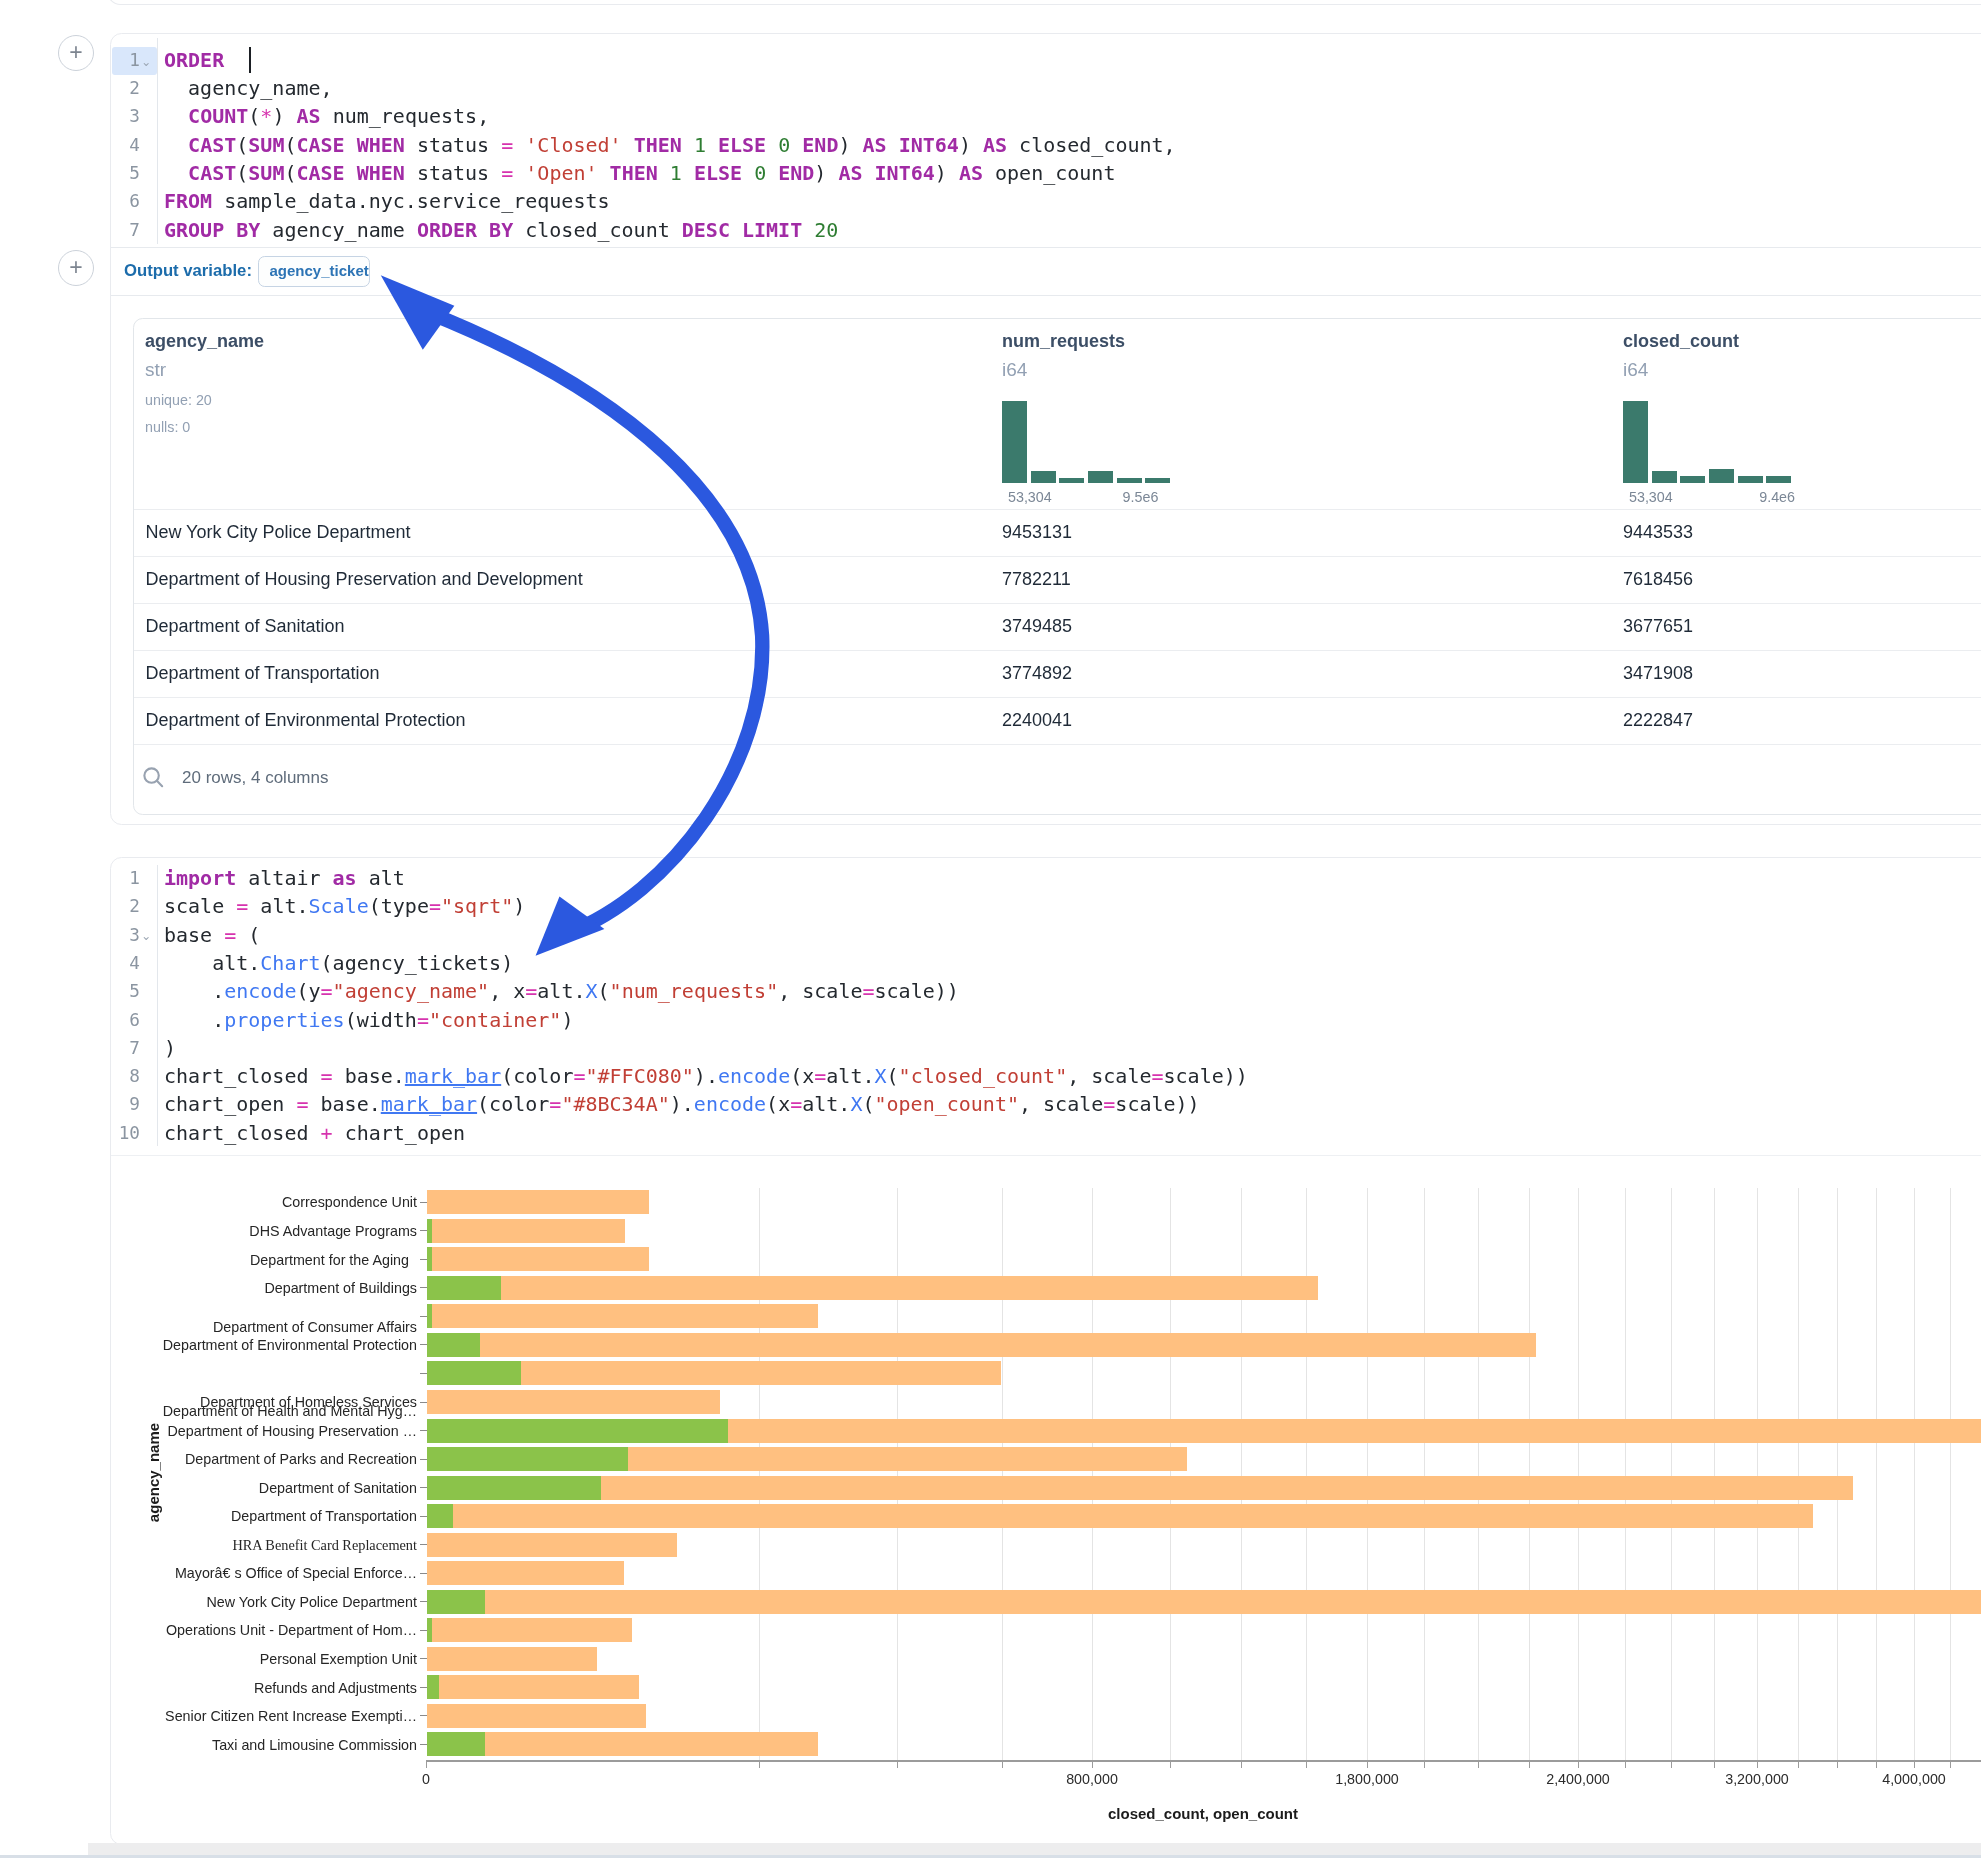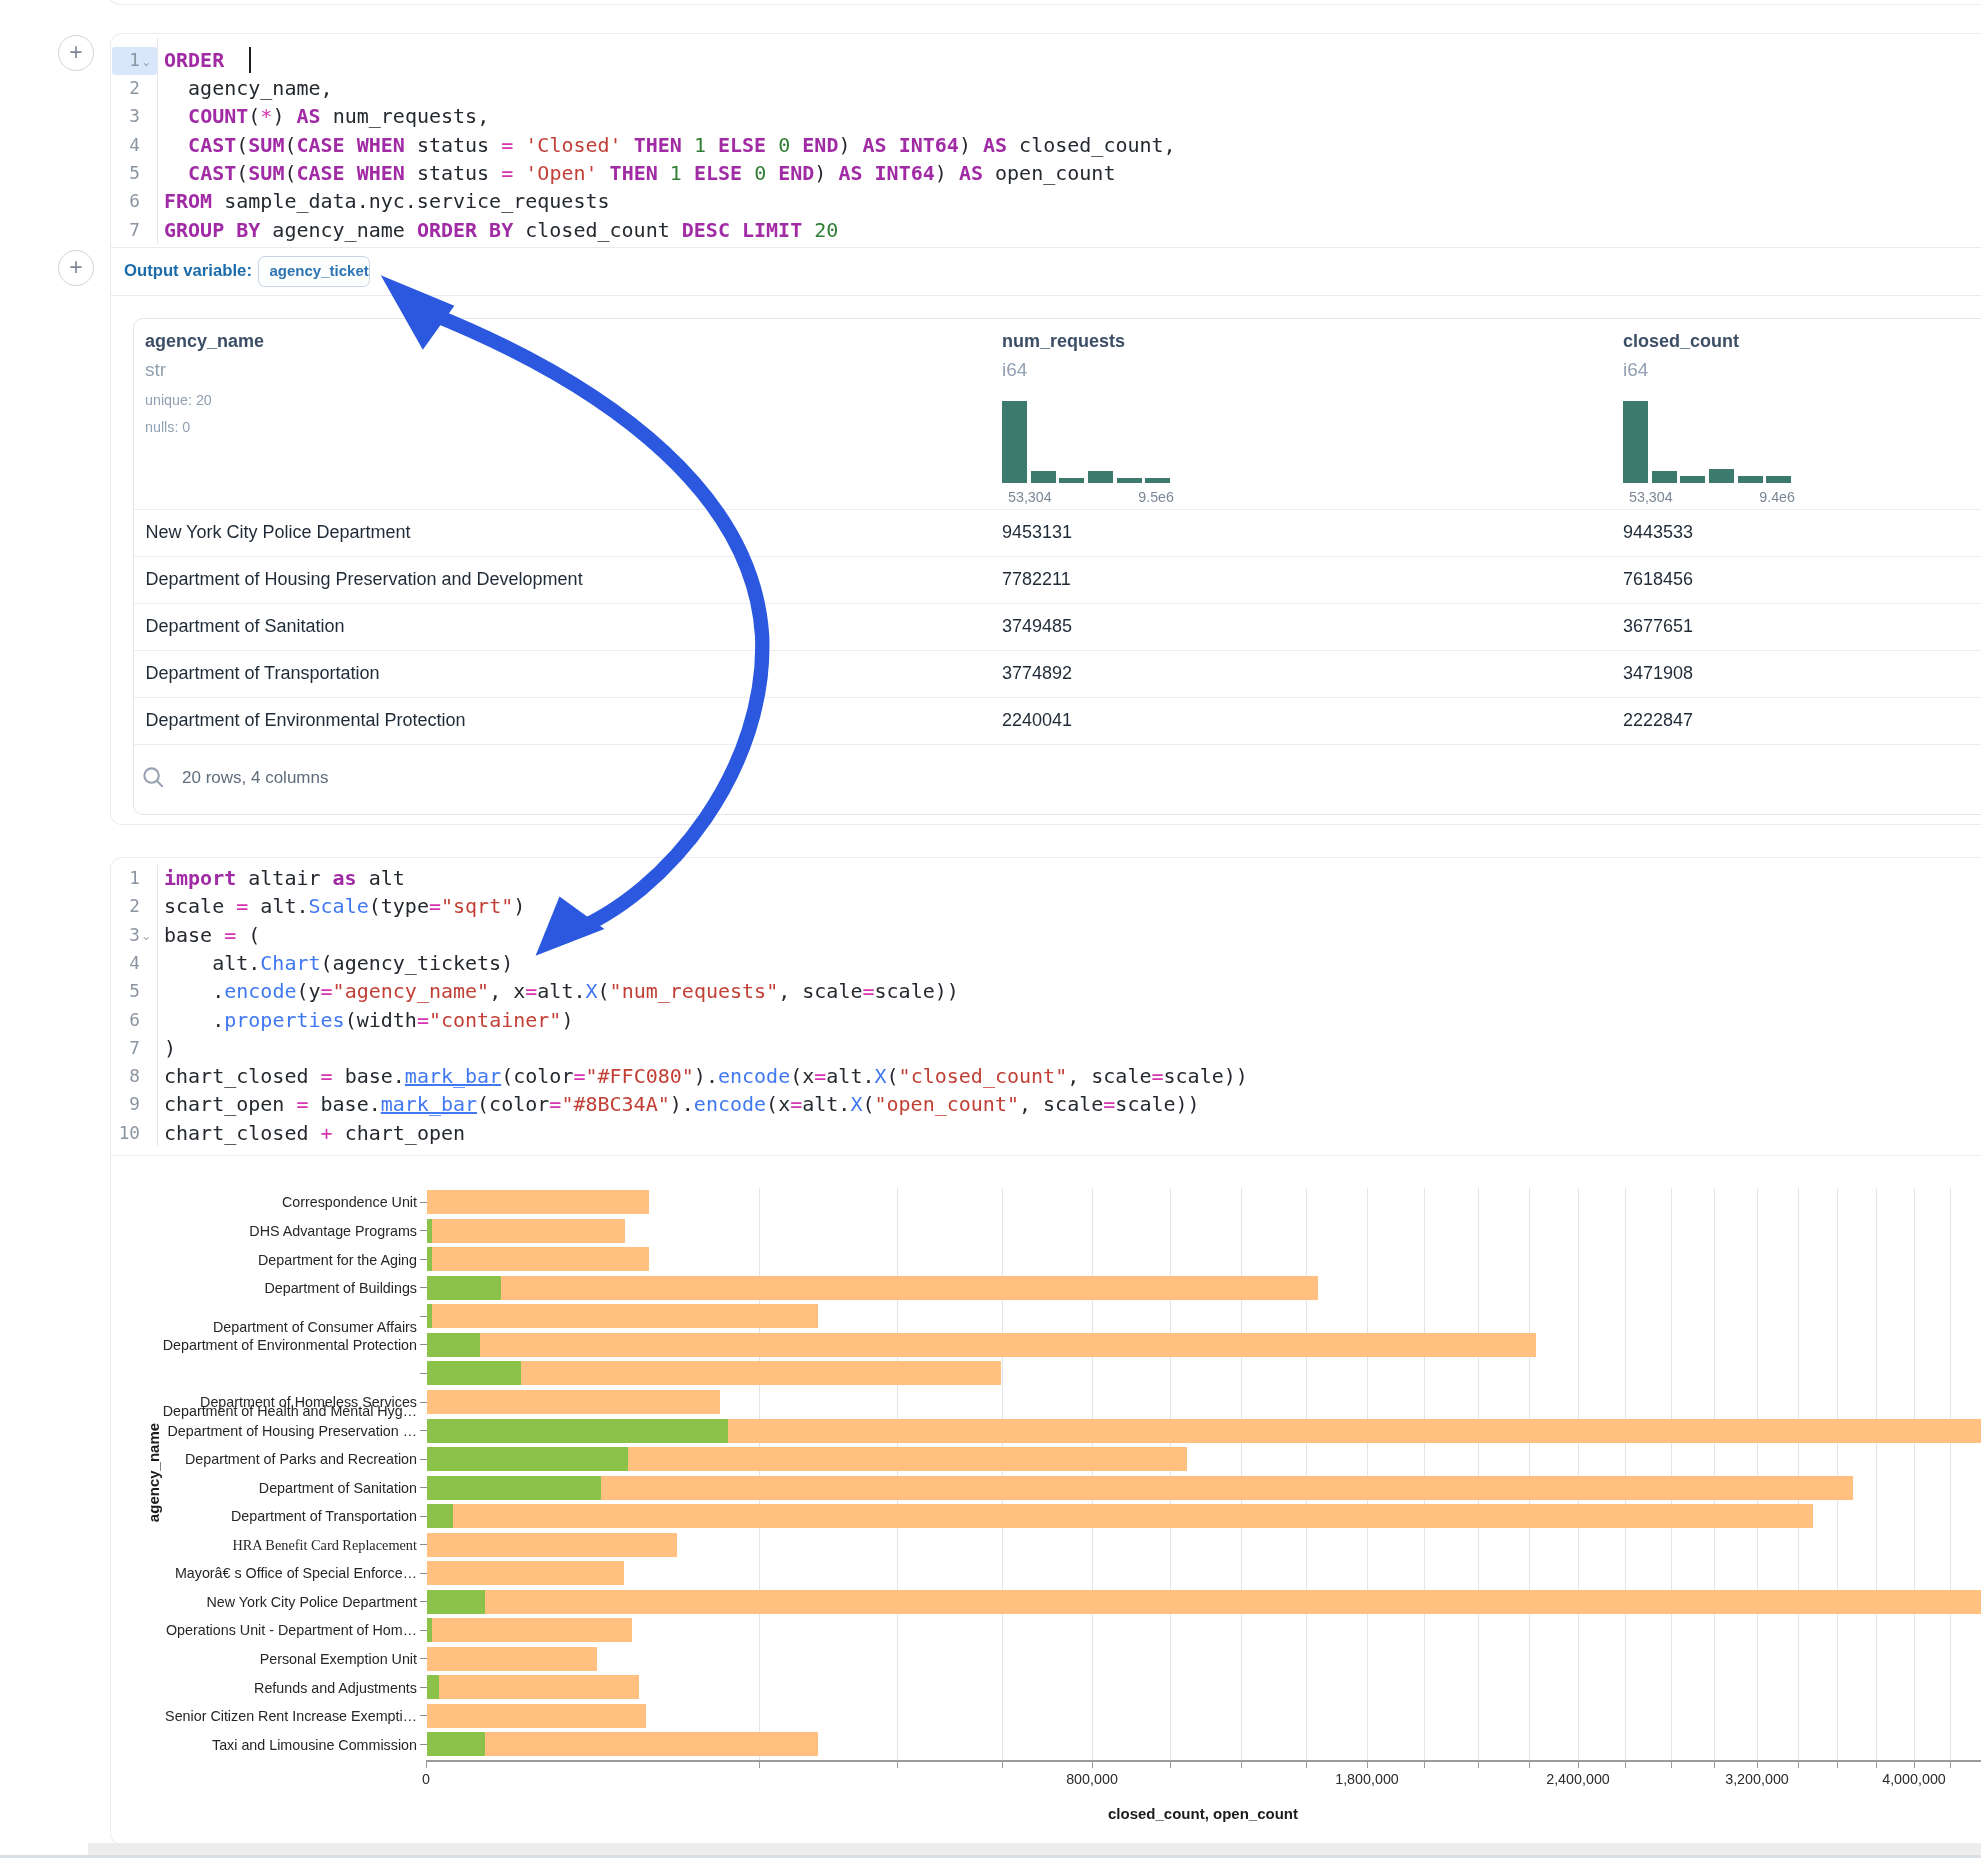--- a/index.html
+++ b/index.html
@@ -95,21 +95,21 @@
       <div class="col-type" style="left:1002px;top:359px;">i64</div>
       <div class="hist" style="left:1002px;top:401px;">
         <div class="hb" style="left:0px;height:82px;"></div>
         <div class="hb" style="left:29px;height:12px;"></div>
         <div class="hb" style="left:57px;height:5.5px;"></div>
         <div class="hb" style="left:86px;height:12px;"></div>
         <div class="hb" style="left:115px;height:5.5px;"></div>
         <div class="hb" style="left:143px;height:5.5px;"></div>
       </div>
       <div class="hist-lab" style="left:1008px;top:489px;">53,304</div>
-      <div class="hist-lab" style="left:1107px;top:489px;width:67px;text-align:right;">9.5e6</div>
+      <div class="hist-lab" style="left:1107px;top:489px;width:67px;text-align:center;">9.5e6</div>
       <div class="col-name" style="left:1623px;top:331px;">closed_count</div>
       <div class="col-type" style="left:1623px;top:359px;">i64</div>
       <div class="hist" style="left:1623px;top:401px;">
         <div class="hb" style="left:0px;height:82px;"></div>
         <div class="hb" style="left:29px;height:12.3px;"></div>
         <div class="hb" style="left:57px;height:6.6px;"></div>
         <div class="hb" style="left:86px;height:14px;"></div>
         <div class="hb" style="left:115px;height:6.6px;"></div>
         <div class="hb" style="left:143px;height:6.6px;"></div>
       </div>
@@ -232,21 +232,21 @@
       <div class="xlab" style="left:1578px;">2,400,000</div>
       <div class="xlab" style="left:1757px;">3,200,000</div>
       <div class="xlab" style="left:1914px;">4,000,000</div>
       <div class="ylab" style="left:130px;top:1202px;">Correspondence Unit</div>
       <div class="ytick" style="left:420px;top:1202px;"></div>
       <div class="bar" style="left:427px;top:1190px;width:222px;background:#FFC080;"></div>
       <div class="ylab" style="left:130px;top:1231px;">DHS Advantage Programs</div>
       <div class="ytick" style="left:420px;top:1230px;"></div>
       <div class="bar" style="left:427px;top:1219px;width:198px;background:#FFC080;"></div>
       <div class="bar" style="left:427px;top:1219px;width:4.7px;background:#8BC34A;"></div>
-      <div class="ylab" style="left:130px;top:1260px;">Department for the Aging</div>
+      <div class="ylab" style="left:122px;top:1260px;">Department for the Aging</div>
       <div class="ytick" style="left:420px;top:1259px;"></div>
       <div class="bar" style="left:427px;top:1247px;width:222px;background:#FFC080;"></div>
       <div class="bar" style="left:427px;top:1247px;width:4.7px;background:#8BC34A;"></div>
       <div class="ylab" style="left:130px;top:1288px;">Department of Buildings</div>
       <div class="ytick" style="left:420px;top:1287px;"></div>
       <div class="bar" style="left:427px;top:1276px;width:891px;background:#FFC080;"></div>
       <div class="bar" style="left:427px;top:1276px;width:74px;background:#8BC34A;"></div>
       <div class="ylab" style="left:130px;top:1317px;margin-top:10px;">Department of Consumer Affairs</div>
       <div class="ytick" style="left:420px;top:1316px;"></div>
       <div class="bar" style="left:427px;top:1304px;width:391px;background:#FFC080;"></div>

